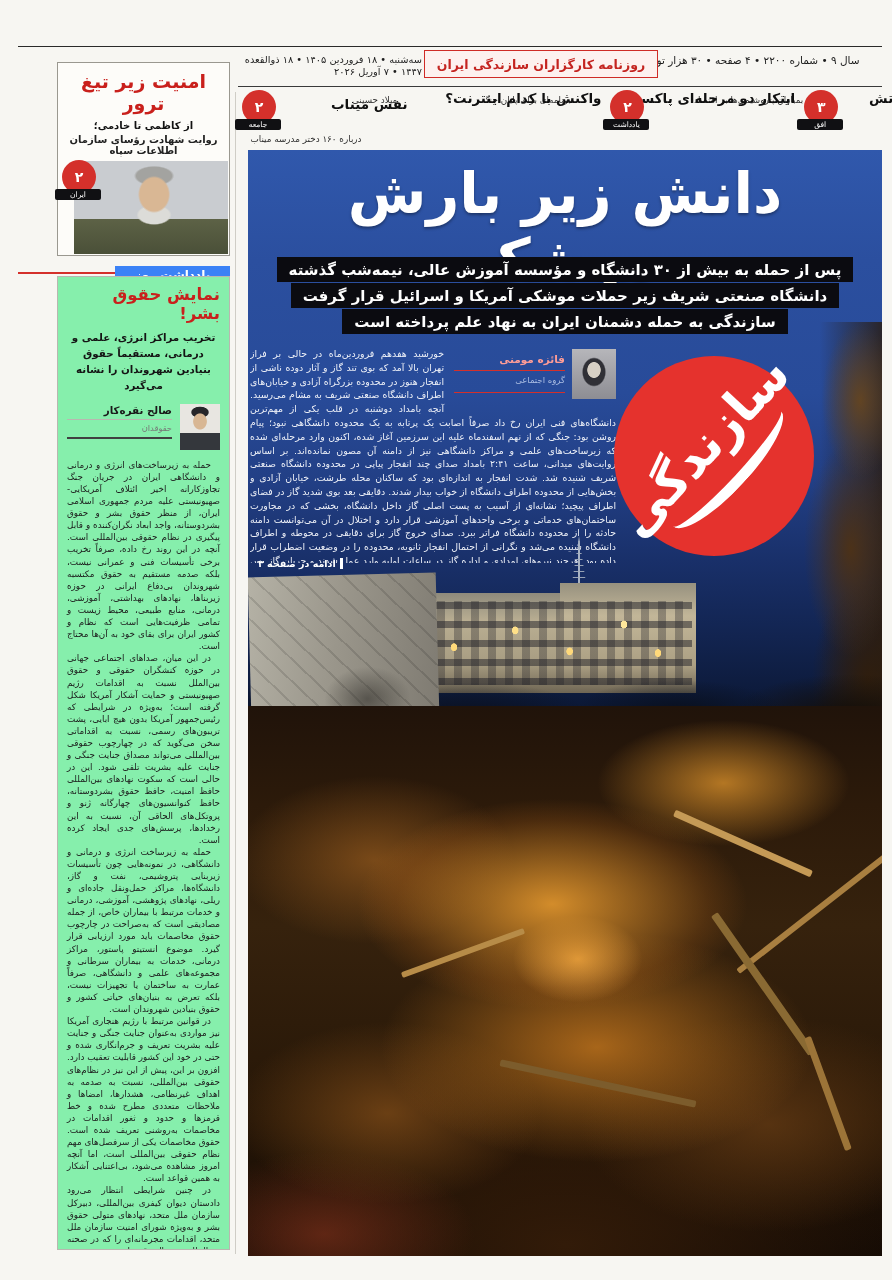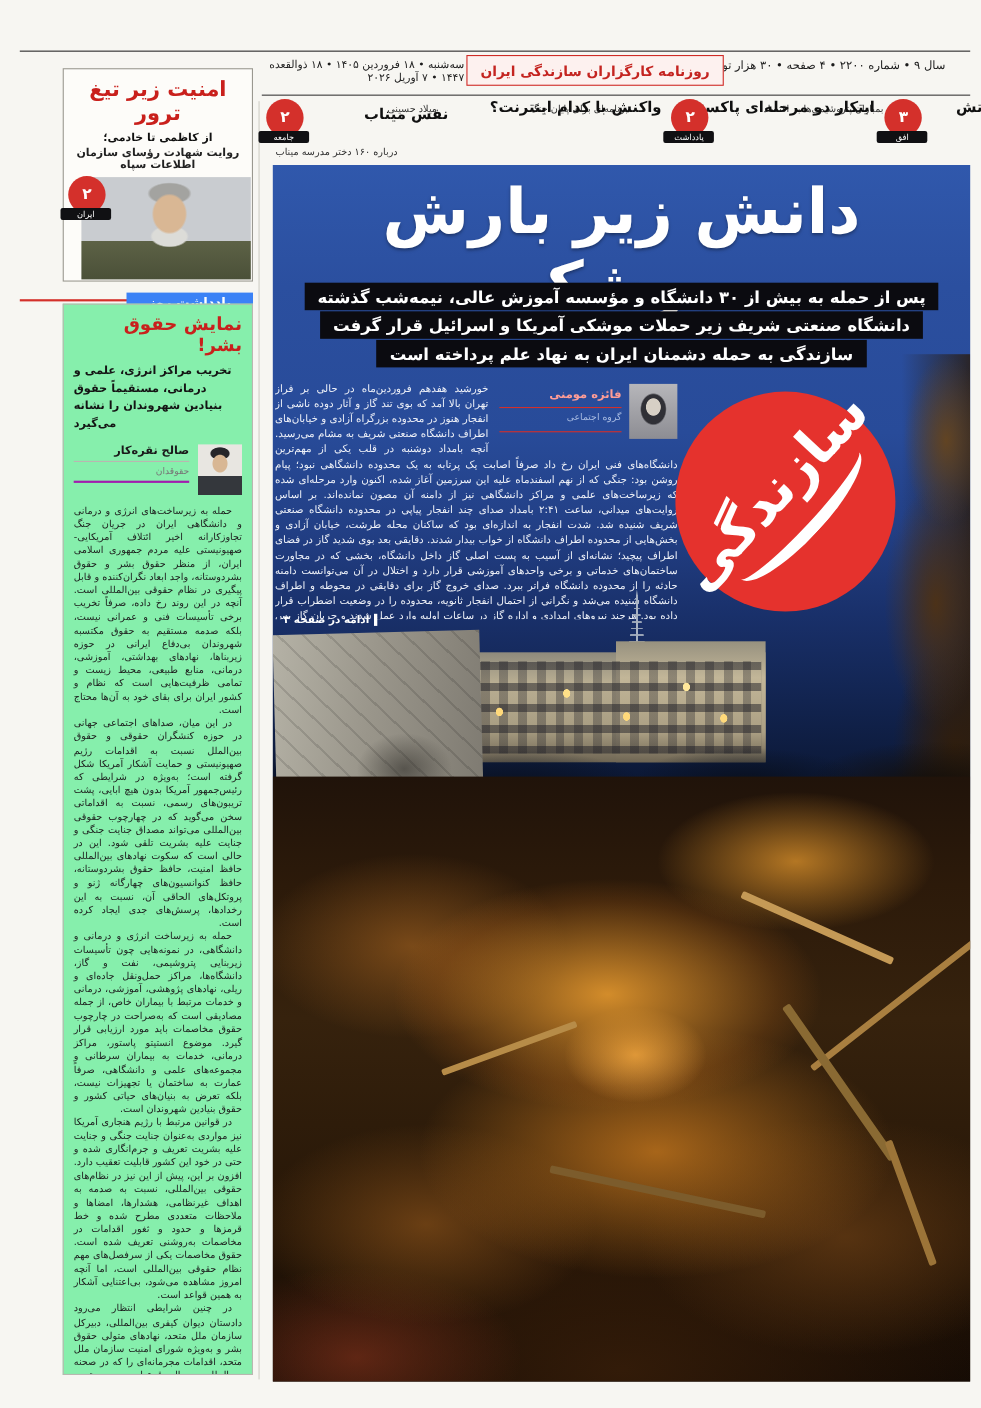--- a/index.html
+++ b/index.html
@@ -29,30 +29,30 @@
     background:
       radial-gradient(ellipse 26px 30px at 52% 36%,#d9b794 55%,rgba(217,183,148,0) 62%),
       radial-gradient(ellipse 28px 16px at 52% 58%,#dcdcd8 55%,rgba(220,220,216,0) 63%),
       radial-gradient(ellipse 32px 16px at 52% 16%,#a3a3a0 55%,rgba(163,163,160,0) 63%),
       linear-gradient(180deg,#c9ccd0 0 62%,#5d6246 62%,#4a5038 100%);}
   .ts-badge{position:absolute;left:2px;top:97px;}
   .notebar{left:18px;top:254px;width:212px;border-bottom:2.5px solid #d4302b;height:18px;}
   .notebar .lbl{position:absolute;left:97px;top:12px;width:115px;height:18px;background:#3b82f6;color:#fff;font-size:12px;font-weight:bold;display:flex;align-items:center;justify-content:center;}
   .notebox{left:57px;top:276px;width:173px;height:974px;border:1px solid #b9b7b0;background:#86efac;padding:8px 9px;box-sizing:border-box;overflow:hidden;}
   .nb-title{color:#c9201c;font-weight:bold;font-size:16.5px;text-align:right;}
-  .nb-lead{font-size:10.3px;font-weight:bold;color:#141414;text-align:left;line-height:1.55;margin-top:7px;}
+  .nb-lead{font-size:10.3px;font-weight:bold;color:#141414;text-align:center;line-height:1.55;margin-top:7px;}
   .author{display:flex;gap:8px;margin-top:10px;align-items:flex-start;}
   .a-photo{width:40px;height:46px;flex:0 0 auto;
     background:
       radial-gradient(ellipse 11px 13px at 50% 38%,#d8b794 58%,rgba(216,183,148,0) 66%),
       radial-gradient(ellipse 14px 9px at 50% 18%,#26262a 58%,rgba(38,38,42,0) 66%),
       linear-gradient(180deg,#e8e6e1 0 62%,#34373c 62%);}
   .a-meta{flex:1;}
   .a-name{font-size:10.3px;font-weight:bold;color:#1a1a1a;border-bottom:1px solid #b9b7b0;padding-bottom:3px;}
-  .a-role{font-size:8.3px;color:#777;padding-top:3px;border-bottom:2px solid #a21caf;padding-bottom:4px;}
+  .a-role{font-size:8.3px;color:#777;padding-top:3px;border-bottom:2px solid #404040;padding-bottom:4px;}
   .nb-body{margin-top:9px;font-size:8.8px;line-height:12.1px;color:#1b1b1b;text-align:justify;}
   .nb-body p{margin:0;text-indent:9px;}
   
   .main{left:248px;top:150px;width:634px;height:1106px;overflow:hidden;
     background:linear-gradient(180deg,#3058ac 0%,#2b4f9f 10%,#284b99 22%,#223f85 30%,#19306a 37%,#122450 44%,#0c1938 50%,#120d06 58%,#1d1208 64%,#170c04 100%);}
   .headline{position:absolute;left:0;top:10px;width:100%;text-align:center;color:#ffffff;font-weight:bold;font-size:57px;letter-spacing:-1px;text-shadow:0 2px 3px rgba(0,0,0,.35);}
   .deck{position:absolute;left:0;top:106px;width:100%;text-align:center;}
   .deck .dl{margin:1px 0;}
   .deck .dl span{display:inline-block;background:#0b0b10;color:#fff;font-weight:bold;font-size:15px;padding:3.5px 12px;}
   .article{position:absolute;left:2px;top:197px;width:366px;height:216px;overflow:hidden;color:#eef1f8;font-size:9.4px;line-height:13.8px;text-align:justify;direction:rtl;}

